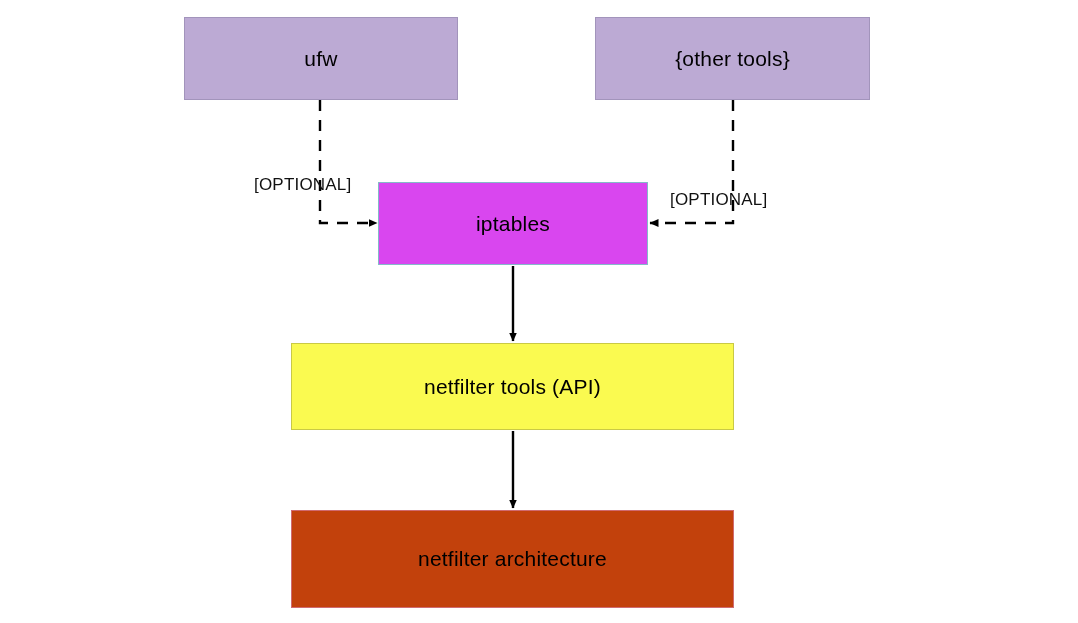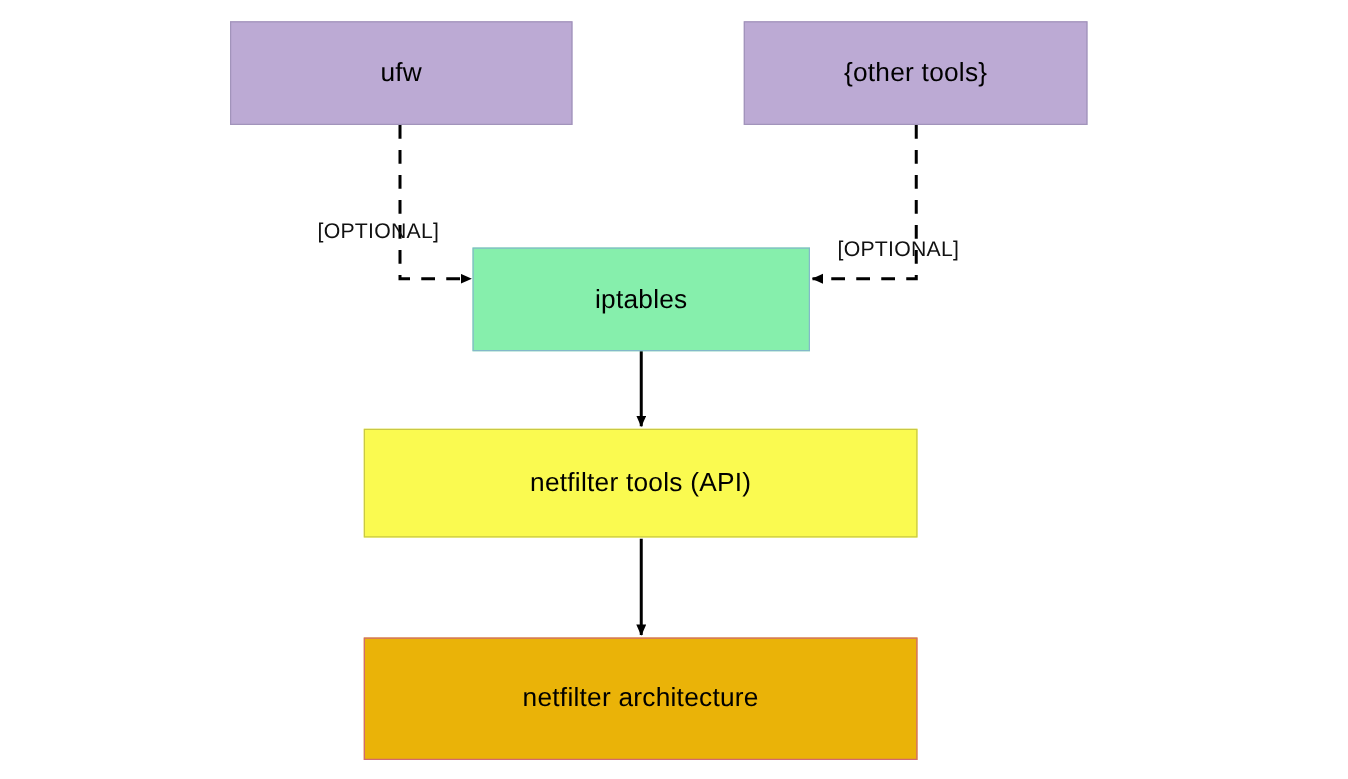--- a/index.html
+++ b/index.html
@@ -45,38 +45,37 @@
     width: 275px;
     height: 83px;
     background: #bcaad4;
     border-color: #a294bb;
   }
   .node-iptables {
     left: 378px;
     top: 182px;
     width: 270px;
     height: 83px;
-    background: #86efac;
+    background: #d946ef;
     border-color: #84b9c9;
-    margin-top: 16px;
   }
   .node-hooks {
     left: 291px;
     top: 343px;
     width: 443px;
     height: 87px;
     background: #fafa50;
     border-color: #c9c945;
   }
   .node-architecture {
     left: 291px;
     top: 510px;
     width: 443px;
     height: 98px;
-    background: #eab308;
+    background: #c2410c;
     border-color: #d06a70;
   }
 
   .edge-label {
     position: absolute;
     font-size: 17px;
     color: #111111;
     white-space: nowrap;
     letter-spacing: 0.2px;
   }

